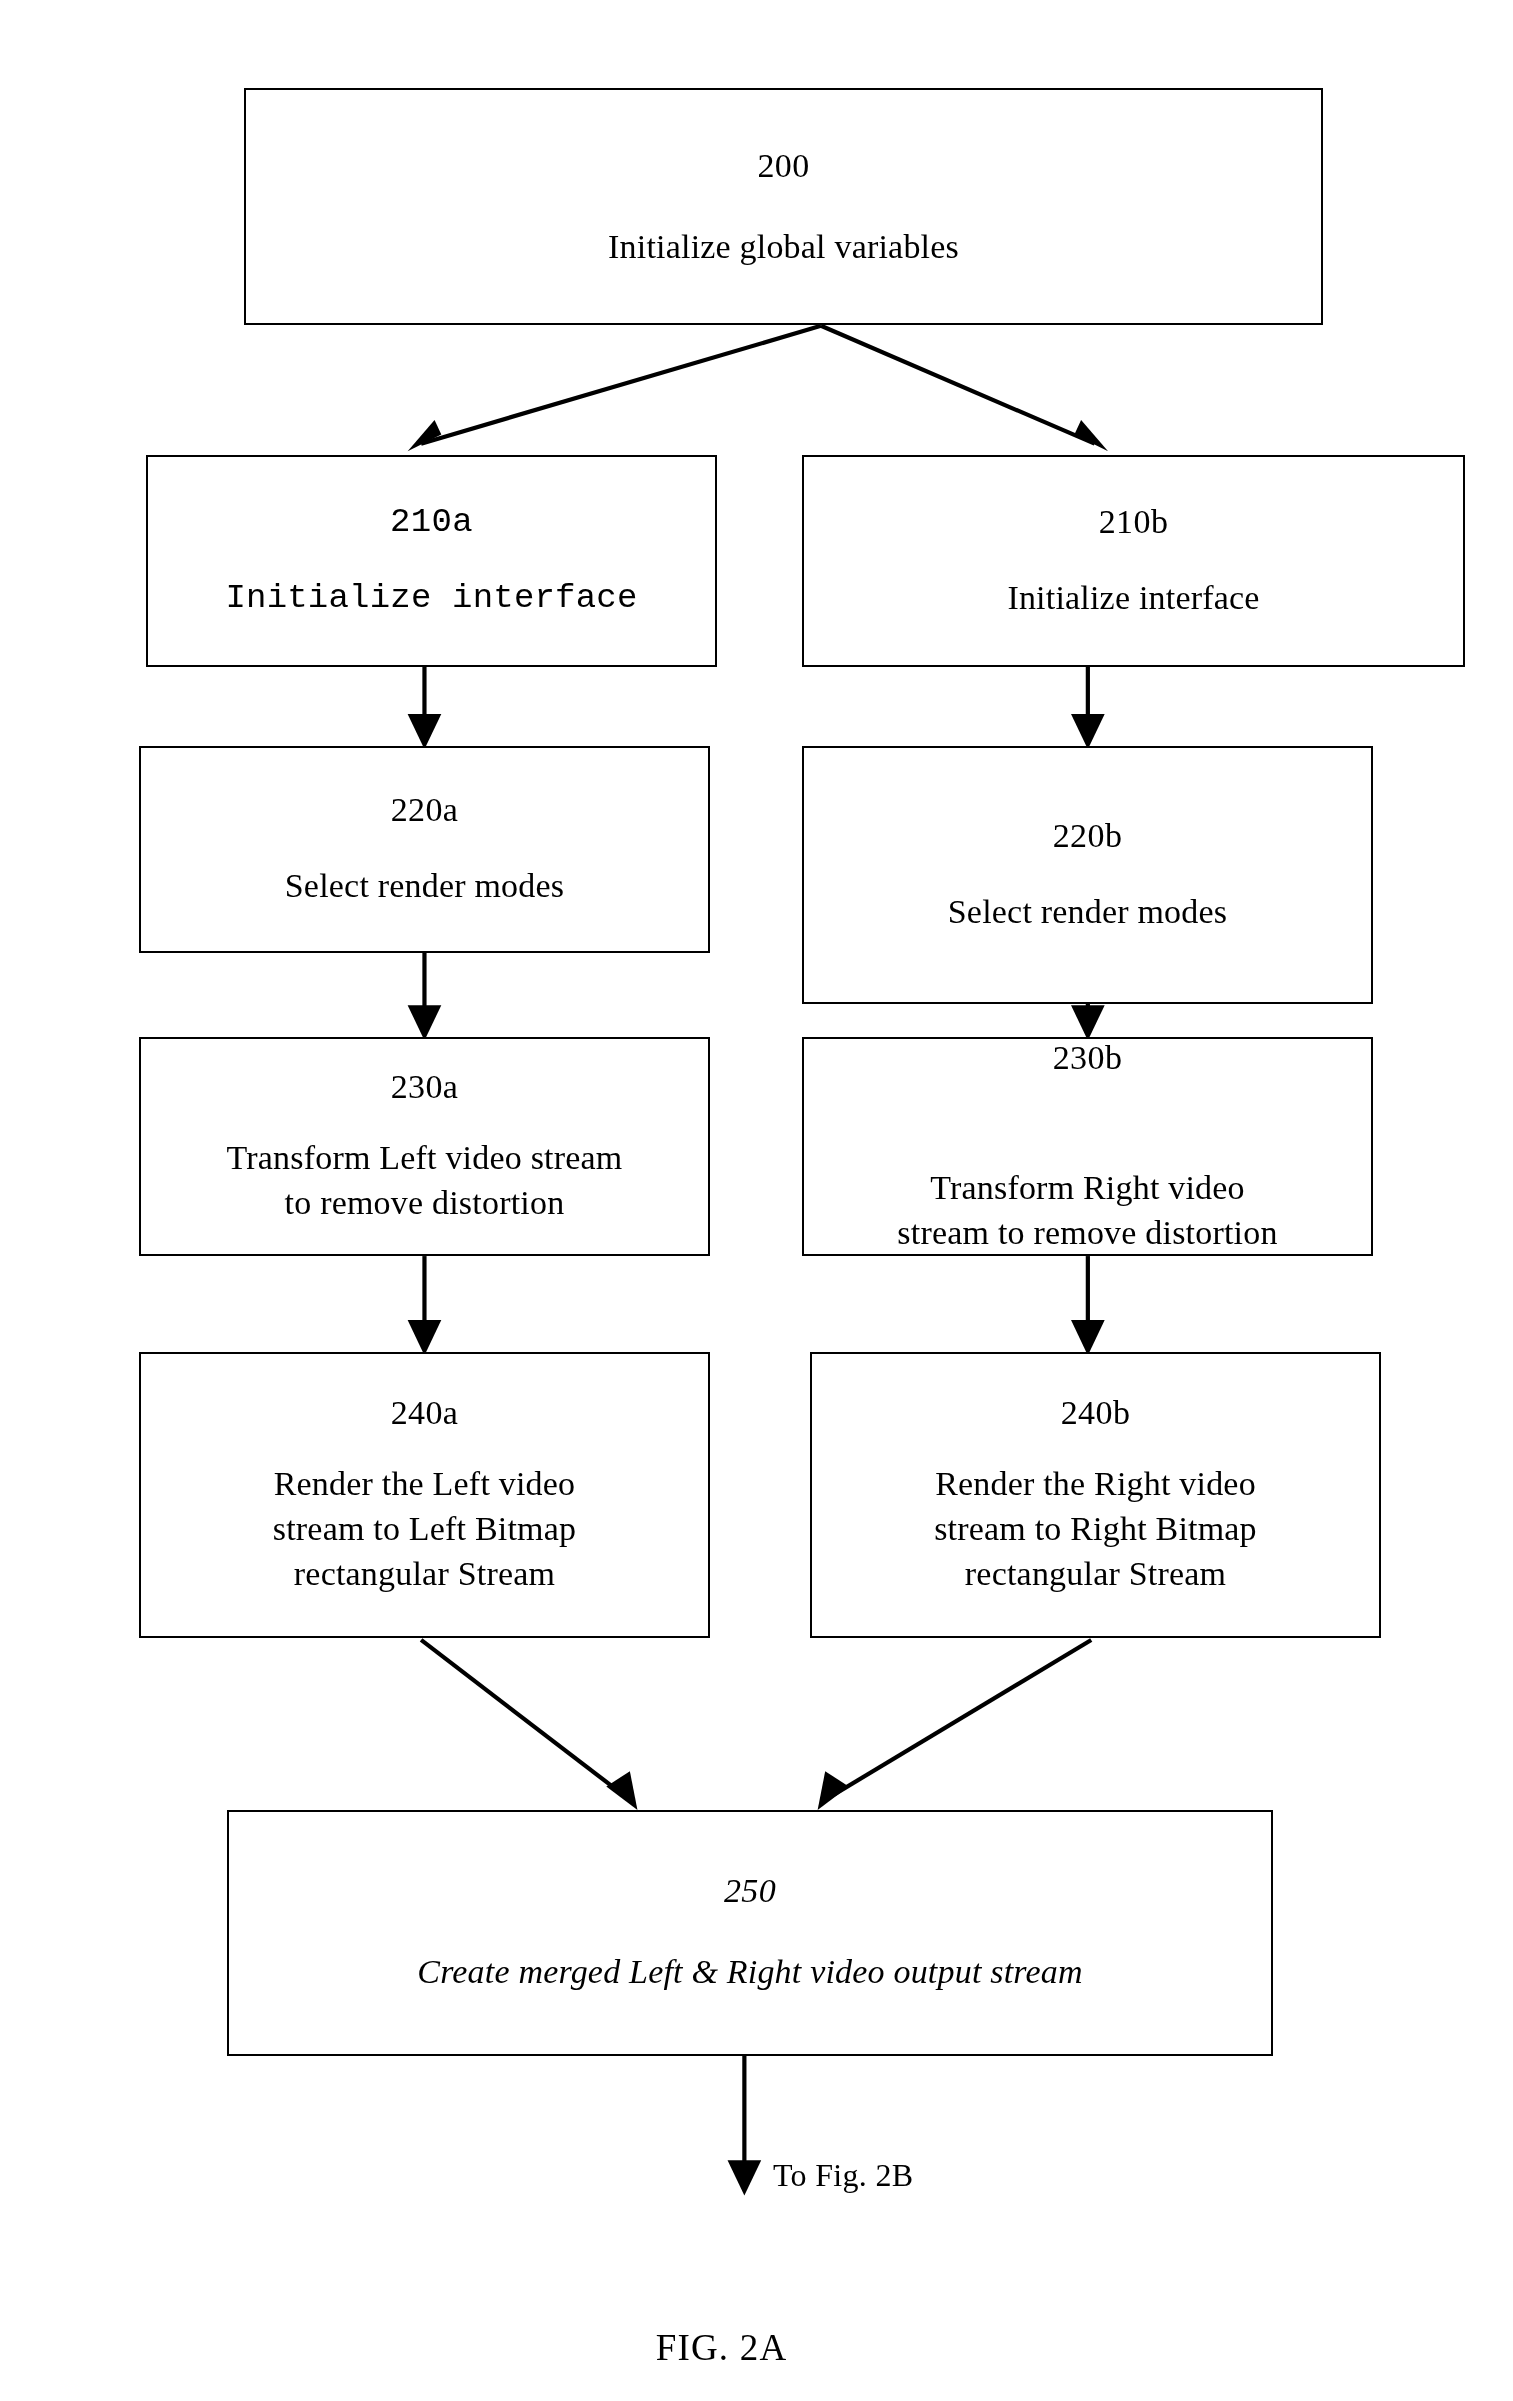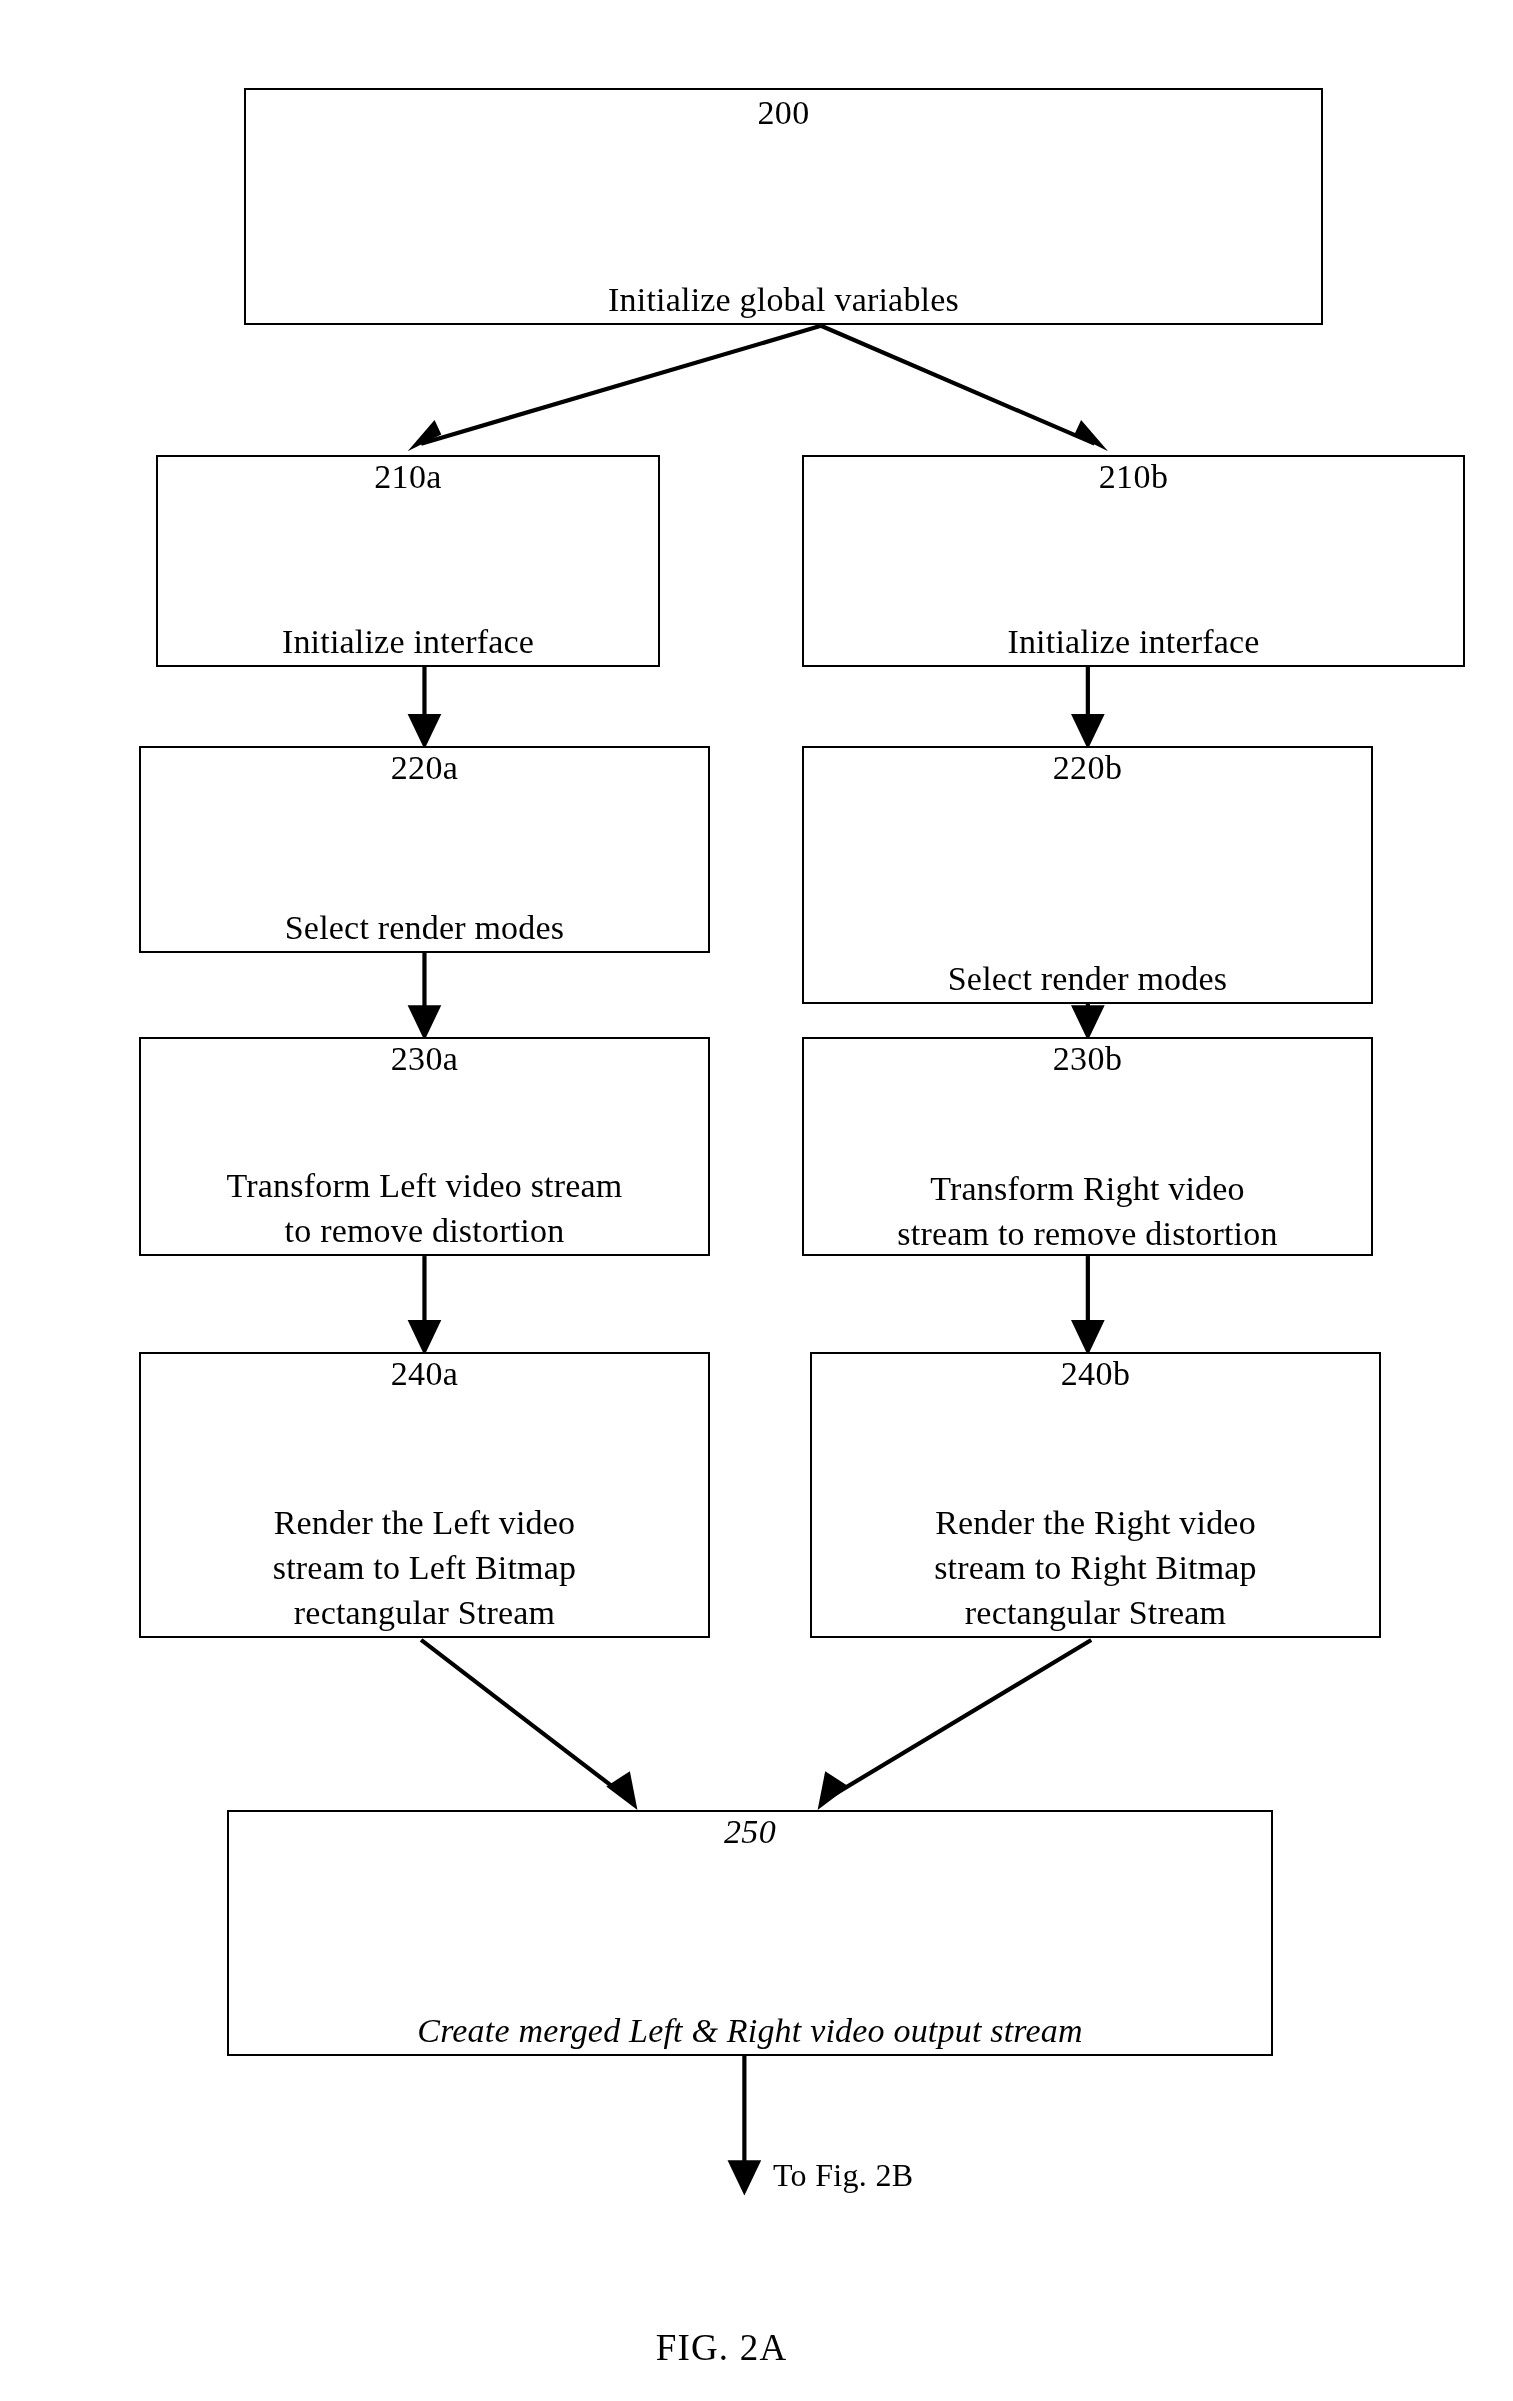--- a/index.html
+++ b/index.html
@@ -19,21 +19,21 @@
     overflow: hidden;
   }
   .node {
     position: absolute;
     box-sizing: border-box;
     border: 2.5px solid #000000;
     background: #ffffff;
     display: flex;
     flex-direction: column;
     align-items: center;
-    justify-content: space-between;
+    justify-content: center;
   }
   .node .ref {
     font-size: 34px;
     line-height: 1.18;
     text-align: center;
     letter-spacing: 0.4px;
   }
   .node .label {
     font-size: 34px;
     line-height: 1.32;
@@ -42,21 +42,21 @@
     white-space: pre-line;
   }
   .gap-sm { height: 29px; }
   .gap-md { height: 34px; }
   .gap-lg { height: 39px; }
 
   
   #node-200 { left: 244px; top: 88px; width: 1079px; height: 237px; }
   #node-200 .ref { margin-top: 3.4px; }
 
-  #node-210a { left: 156px; top: 455px; width: 504px; height: 212px; }
+  #node-210a { left: 146px; top: 455px; width: 571px; height: 212px; font-family: Liberation Mono, monospace; }
   #node-210b { left: 802px; top: 455px; width: 663px; height: 212px; }
 
   #node-220a { left: 139px; top: 746px; width: 571px; height: 207px; }
   #node-220b { left: 802px; top: 746px; width: 571px; height: 258px; }
 
   #node-230a { left: 139px; top: 1037px; width: 571px; height: 219px; }
   #node-230b { left: 802px; top: 1037px; width: 571px; height: 219px; gap: 44px; }
 
   #node-240a { left: 139px; top: 1352px; width: 571px; height: 286px; }
   #node-240b { left: 810px; top: 1352px; width: 571px; height: 286px; }

